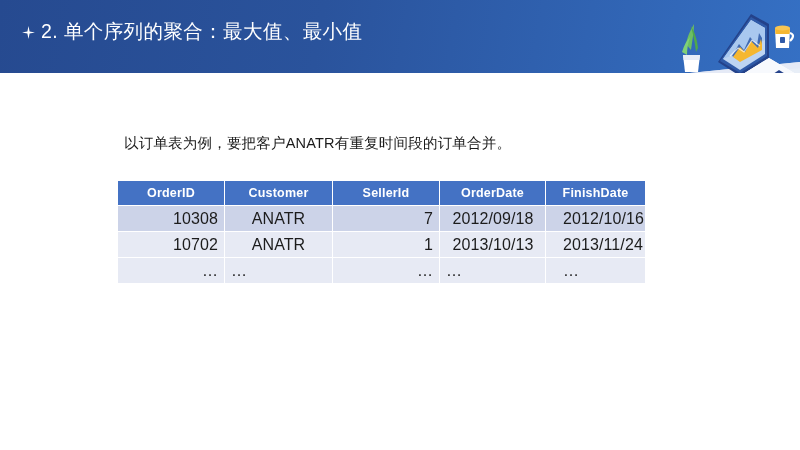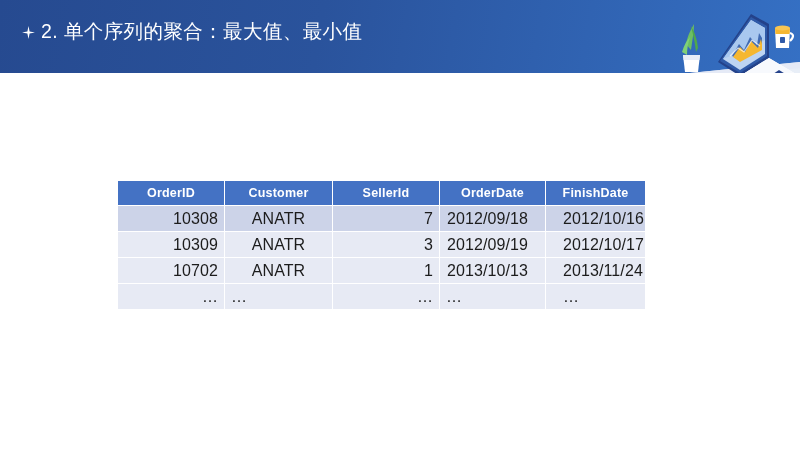--- a/index.html
+++ b/index.html
@@ -91,21 +91,21 @@
     color: #1c1c1c;
     padding: 0 6px;
     white-space: nowrap;
     letter-spacing: 0.1px;
   }
   tr.band-a td { background: #ccd3e8; }
   tr.band-b td { background: #e7eaf4; }
 
   .c-num   { text-align: right; }
   .c-text  { text-align: center; }
-  .c-date  { text-align: left; padding-left: 7px !important; }
+  .c-date  { text-align: center; padding-left: 7px !important; }
   .c-last  { text-align: right; padding-left: 17px !important; }
 
   .el-right { text-align: right; color: #555; }
   .el-left  { text-align: left;  color: #555; }
   .el-last  { text-align: left;  color: #555; padding-left: 17px !important; }
 </style>
 </head>
 <body>
 
 <div class="slide">
@@ -175,20 +175,21 @@
           <path d="M95 28 L110 28 L109 48 L96 48 Z" fill="#ffffff"></path>
           <path d="M95 28 L110 28 L109.6 34 L95.4 34 Z" fill="#f5b731"></path>
           <ellipse cx="102.5" cy="28" rx="7.5" ry="2.4" fill="#f8c552"></ellipse>
           <path d="M110 33 q6 2 0 8" stroke="#ffffff" stroke-width="2.2" fill="none"></path>
           <rect x="100" y="37" width="5" height="6" rx="0.8" fill="#2f5aa8"></rect>
         </g>
       </svg>
     </div>
   </div>
 
+  <div class="body-text">以订单表为例，要把客户ANATR有重复时间段的订单合并。</div>
 
   <div class="tbl-wrap">
     <table class="data">
       <thead>
         <tr>
           <th style="width:106px">OrderID</th>
           <th style="width:107px">Customer</th>
           <th style="width:106px">SellerId</th>
           <th style="width:105px">OrderDate</th>
           <th style="width:99px">FinishDate</th>
@@ -196,27 +197,20 @@
       </thead>
       <tbody>
         <tr class="band-a">
           <td class="c-num">10308</td>
           <td class="c-text">ANATR</td>
           <td class="c-num">7</td>
           <td class="c-date">2012/09/18</td>
           <td class="c-last">2012/10/16</td>
         </tr>
         <tr class="band-b">
-          <td class="c-num">10309</td>
-          <td class="c-text">ANATR</td>
-          <td class="c-num">3</td>
-          <td class="c-date">2012/09/19</td>
-          <td class="c-last">2012/10/17</td>
-        </tr>
-        <tr class="band-b">
           <td class="c-num">10702</td>
           <td class="c-text">ANATR</td>
           <td class="c-num">1</td>
           <td class="c-date">2013/10/13</td>
           <td class="c-last">2013/11/24</td>
         </tr>
         <tr class="band-b">
           <td class="el-right">…</td>
           <td class="el-left">…</td>
           <td class="el-right">…</td>

